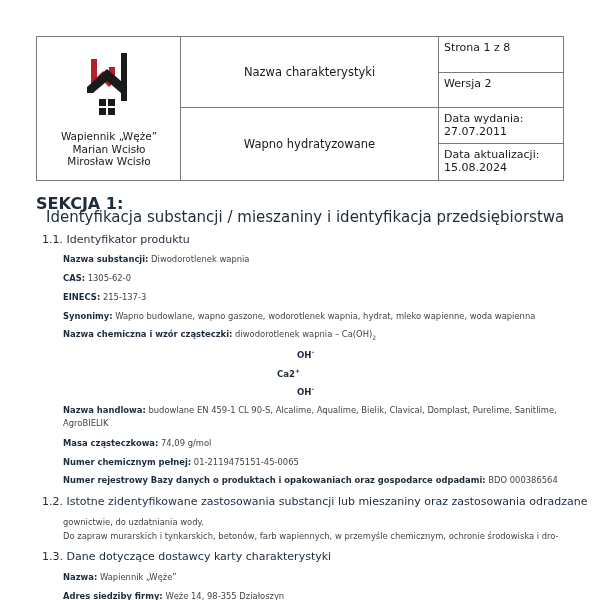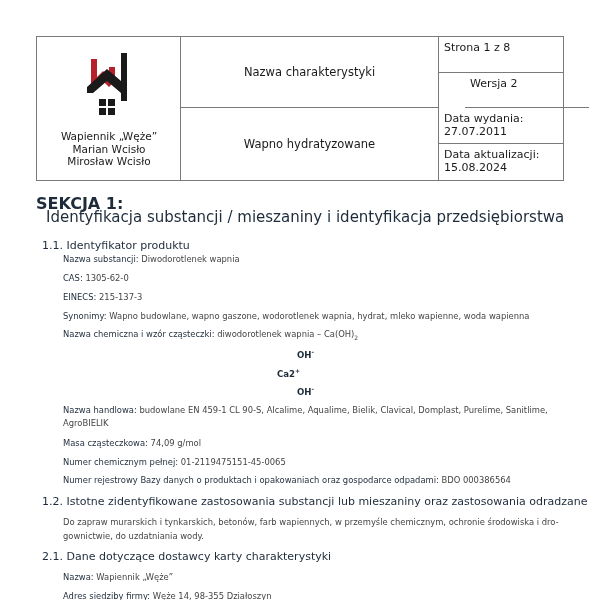--- a/index.html
+++ b/index.html
@@ -11,32 +11,32 @@
   .hdr { position: absolute; left: 36px; top: 36px; width: 528px; height: 145px;
          border: 1px solid #7a7a7a; box-sizing: border-box; }
   .hdr .cell { position: absolute; box-sizing: border-box; }
   .logo-cell { left: 0; top: 0; width: 144px; height: 143px; border-right: 1px solid #7a7a7a; }
   .mid-top { left: 144px; top: 0; width: 258px; height: 71px; border-right: 1px solid #7a7a7a; border-bottom: 1px solid #7a7a7a;
              display: flex; align-items: center; justify-content: center; font-size: 11.5px; }
   .mid-bot { left: 144px; top: 71px; width: 258px; height: 72px; border-right: 1px solid #7a7a7a;
              display: flex; align-items: center; justify-content: center; font-size: 11.5px; }
   .right-cell { left: 402px; width: 124px; padding: 4px 5px; font-size: 11px; line-height: 13px; border-bottom: 1px solid #7a7a7a; }
   .r1 { top: 0; height: 36px; }
-  .r2 { top: 36px; height: 35px; margin-left: 26px; }
+  .r2 { top: 36px; height: 35px; }
   .r3 { top: 71px; height: 36px; }
   .r4 { top: 107px; height: 36px; border-bottom: none; }
   .logo { position: absolute; left: 50px; top: 16px; width: 44px; height: 70px; }
   .company { position: absolute; left: 0; top: 93px; width: 144px; text-align: center; font-size: 10.5px; line-height: 12.5px; }
 
   
   .sec-title { position: absolute; left: 36px; top: 194px; font-size: 16px; font-weight: bold; color: #1d2b3a; }
   .sec-sub { position: absolute; left: 46px; top: 208px; font-size: 15px; color: #1d2b3a; }
   .sub-h { position: absolute; left: 42px; font-size: 11px; color: #1d2b3a; }
   .line { position: absolute; left: 63px; font-size: 8.4px; color: #444; white-space: nowrap; }
-  .line b { color: #1d2b3a; font-weight: normal; }
+  .line b { color: #1d2b3a; font-weight: bold; }
   .para { position: absolute; left: 63px; width: 500px; font-size: 8.4px; color: #444; line-height: 14px; }
   .formula { position: absolute; font-size: 8.6px; font-weight: bold; color: #1d2b3a; }
   sup { font-size: 6px; vertical-align: super; }
   sub { font-size: 6px; vertical-align: sub; }
 </style>
 </head>
 <body>
 
 <div class="page">
 
@@ -69,21 +69,21 @@
     </div>
     <div class="cell right-cell r4">
       <div>Data aktualizacji:</div>
       <div>15.08.2024</div>
     </div>
   </div>
 
   <div class="sec-title">SEKCJA 1:</div>
   <div class="sec-sub">Identyfikacja substancji / mieszaniny i identyfikacja przedsiębiorstwa</div>
 
-  <div class="sub-h" style="top:239px">1.1. Identyfikator produktu</div>
+  <div class="sub-h" style="top:233px">1.1. Identyfikator produktu</div>
 
   <div class="line" style="top:254px">
     <b>Nazwa substancji:</b><span> Diwodorotlenek wapnia</span>
   </div>
   <div class="line" style="top:273px">
     <b>CAS:</b><span> 1305-62-0</span>
   </div>
   <div class="line" style="top:292px">
     <b>EINECS:</b><span> 215-137-3</span>
   </div>
@@ -114,24 +114,24 @@
   </div>
   <div class="line" style="top:457px">
     <b>Numer chemicznym pełnej:</b><span> 01-2119475151-45-0065</span>
   </div>
   <div class="line" style="top:475px">
     <b>Numer rejestrowy Bazy danych o produktach i opakowaniach oraz gospodarce odpadami:</b><span> BDO 000386564</span>
   </div>
 
   <div class="sub-h" style="top:495px">1.2. Istotne zidentyfikowane zastosowania substancji lub mieszaniny oraz zastosowania odradzane</div>
   <div class="para" style="top:515px">
+    <div>gownictwie, do uzdatniania wody.</div>
     <div>Do zapraw murarskich i tynkarskich, betonów, farb wapiennych, w przemyśle chemicznym, ochronie środowiska i dro-</div>
-    <div>gownictwie, do uzdatniania wody.</div>
   </div>
 
-  <div class="sub-h" style="top:550px">2.1. Dane dotyczące dostawcy karty charakterystyki</div>
+  <div class="sub-h" style="top:550px">1.3. Dane dotyczące dostawcy karty charakterystyki</div>
   <div class="line" style="top:572px">
     <b>Nazwa:</b><span> Wapiennik „Węże”</span>
   </div>
   <div class="line" style="top:591px">
     <b>Adres siedziby firmy:</b><span> Węże 14, 98-355 Działoszyn</span>
   </div>
 </div>
 
 </body></html>

